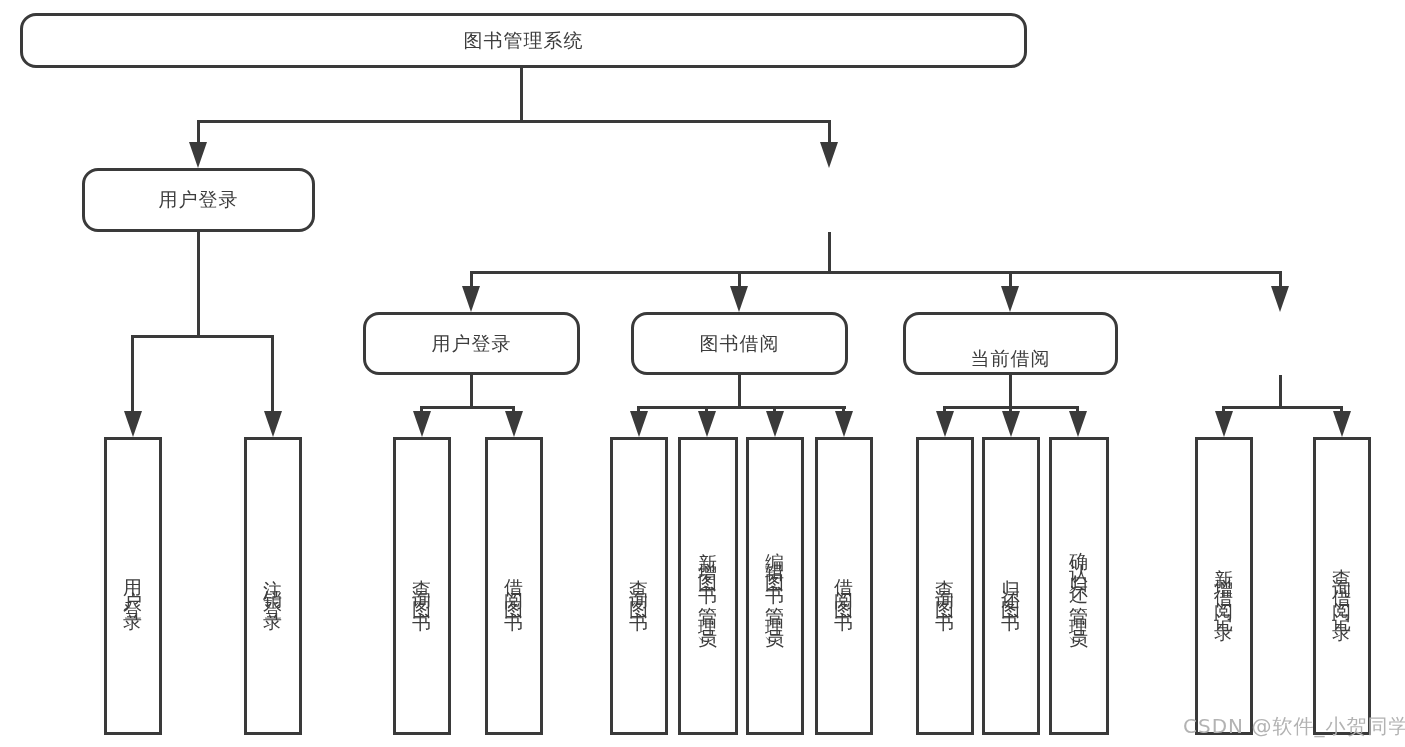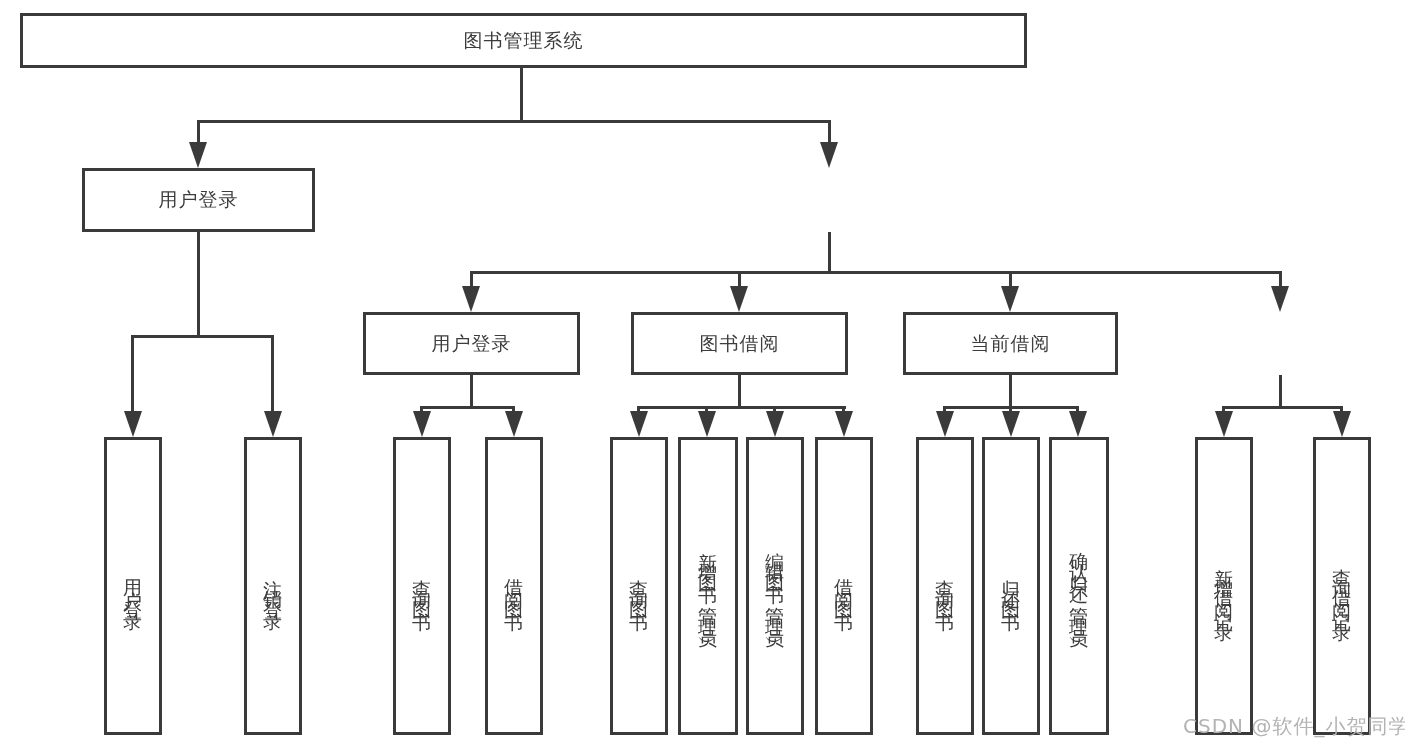--- a/index.html
+++ b/index.html
@@ -15,21 +15,21 @@
     position: absolute;
     box-sizing: border-box;
     border: 3px solid #3a3a3a;
     background: #ffffff;
     display: flex;
     align-items: center;
     justify-content: center;
     color: #3d3d3d;
     z-index: 2;
   }
-  .h-box { font-size: 19px; letter-spacing: 1px; }
+  .h-box { font-size: 19px; letter-spacing: 1px; border-radius: 16px; }
   .v-box {
     writing-mode: vertical-rl;
     text-orientation: mixed;
     font-size: 19px;
     letter-spacing: 11px;
     line-height: 1;
   }
   .v-box span { display: inline-block; }
   .vline { position: absolute; width: 3px; background: #3a3a3a; z-index: 1; }
   .hline { position: absolute; height: 3px; background: #3a3a3a; z-index: 1; }
@@ -89,21 +89,21 @@
   <div class="arrow" style="left:1001px; top:286px;"></div>
   <div class="vline" style="left:1279px; top:274px; height:15px;"></div>
   <div class="arrow" style="left:1271px; top:286px;"></div>
 
   <div class="box h-box" style="left:363px; top:312px; width:217px; height:63px;">
     <span>用户登录</span>
   </div>
   <div class="box h-box" style="left:631px; top:312px; width:217px; height:63px;">
     <span>图书借阅</span>
   </div>
-  <div class="box h-box" style="left:903px; top:312px; width:215px; height:63px;">
+  <div class="box h-box" style="left:903px; top:312px; width:215px; height:63px;align-items:flex-end;">
     <span>当前借阅</span>
   </div>
 
   <div class="vline" style="left:470px; top:375px; height:31px;"></div>
   <div class="hline" style="left:420px; top:406px; width:95px;"></div>
   <div class="vline" style="left:420px; top:409px; height:5px;"></div>
   <div class="arrow" style="left:413px; top:411px;"></div>
   <div class="vline" style="left:512px; top:409px; height:5px;"></div>
   <div class="arrow" style="left:505px; top:411px;"></div>
 

